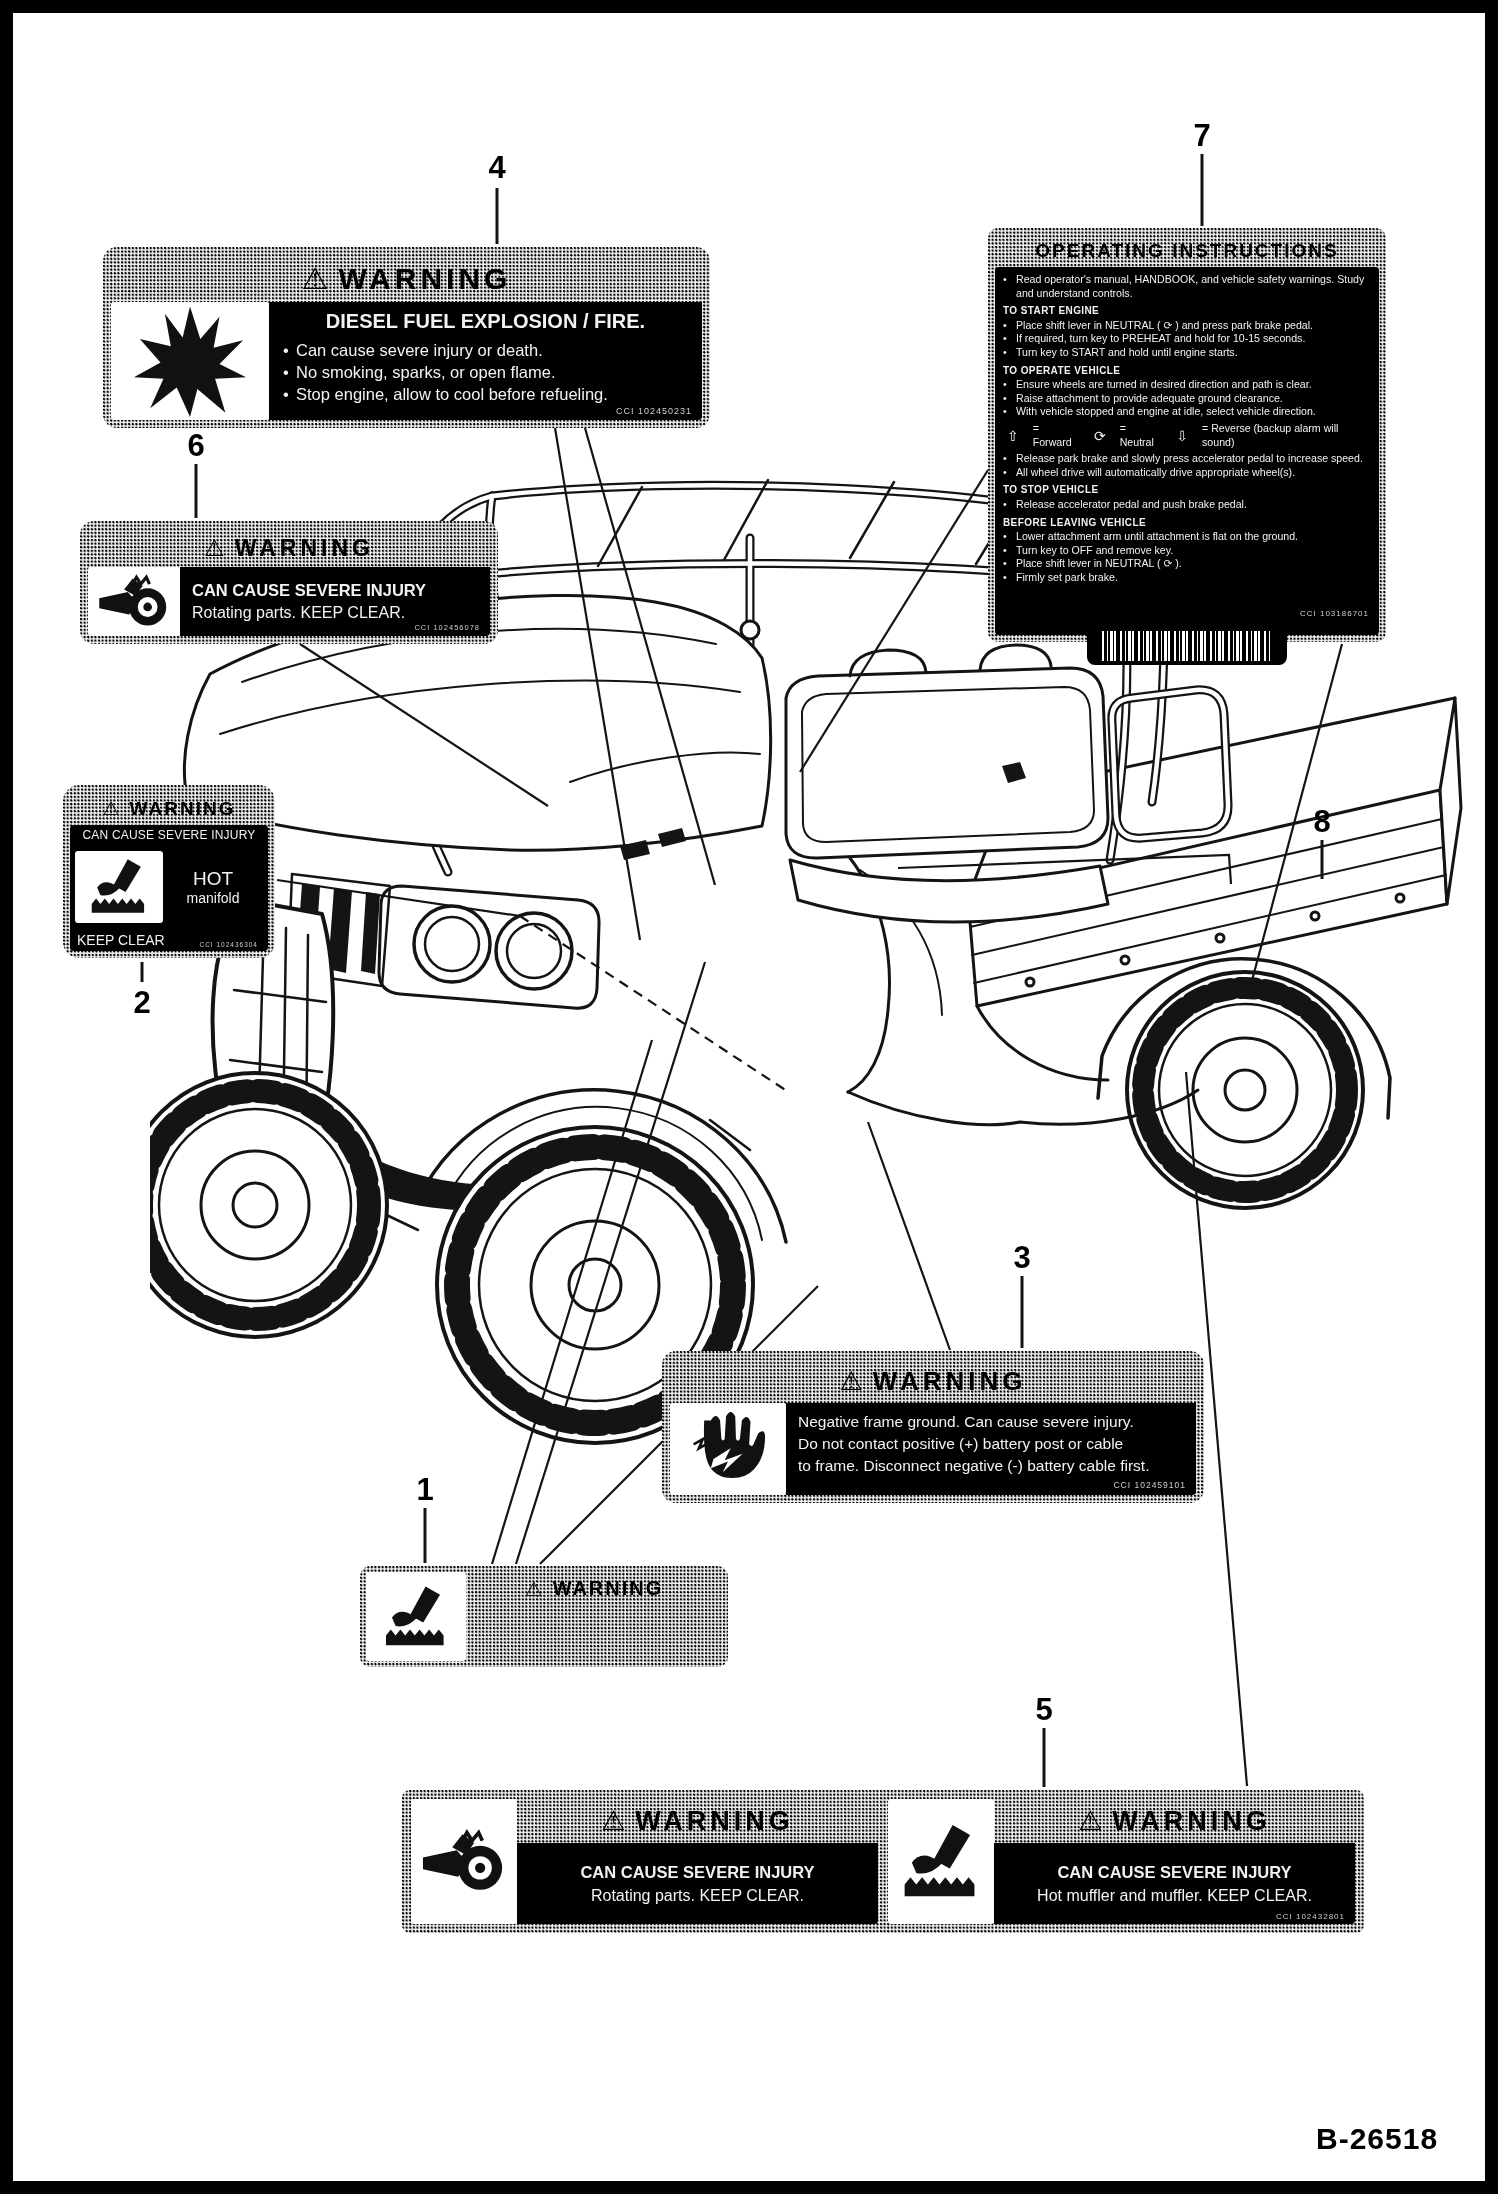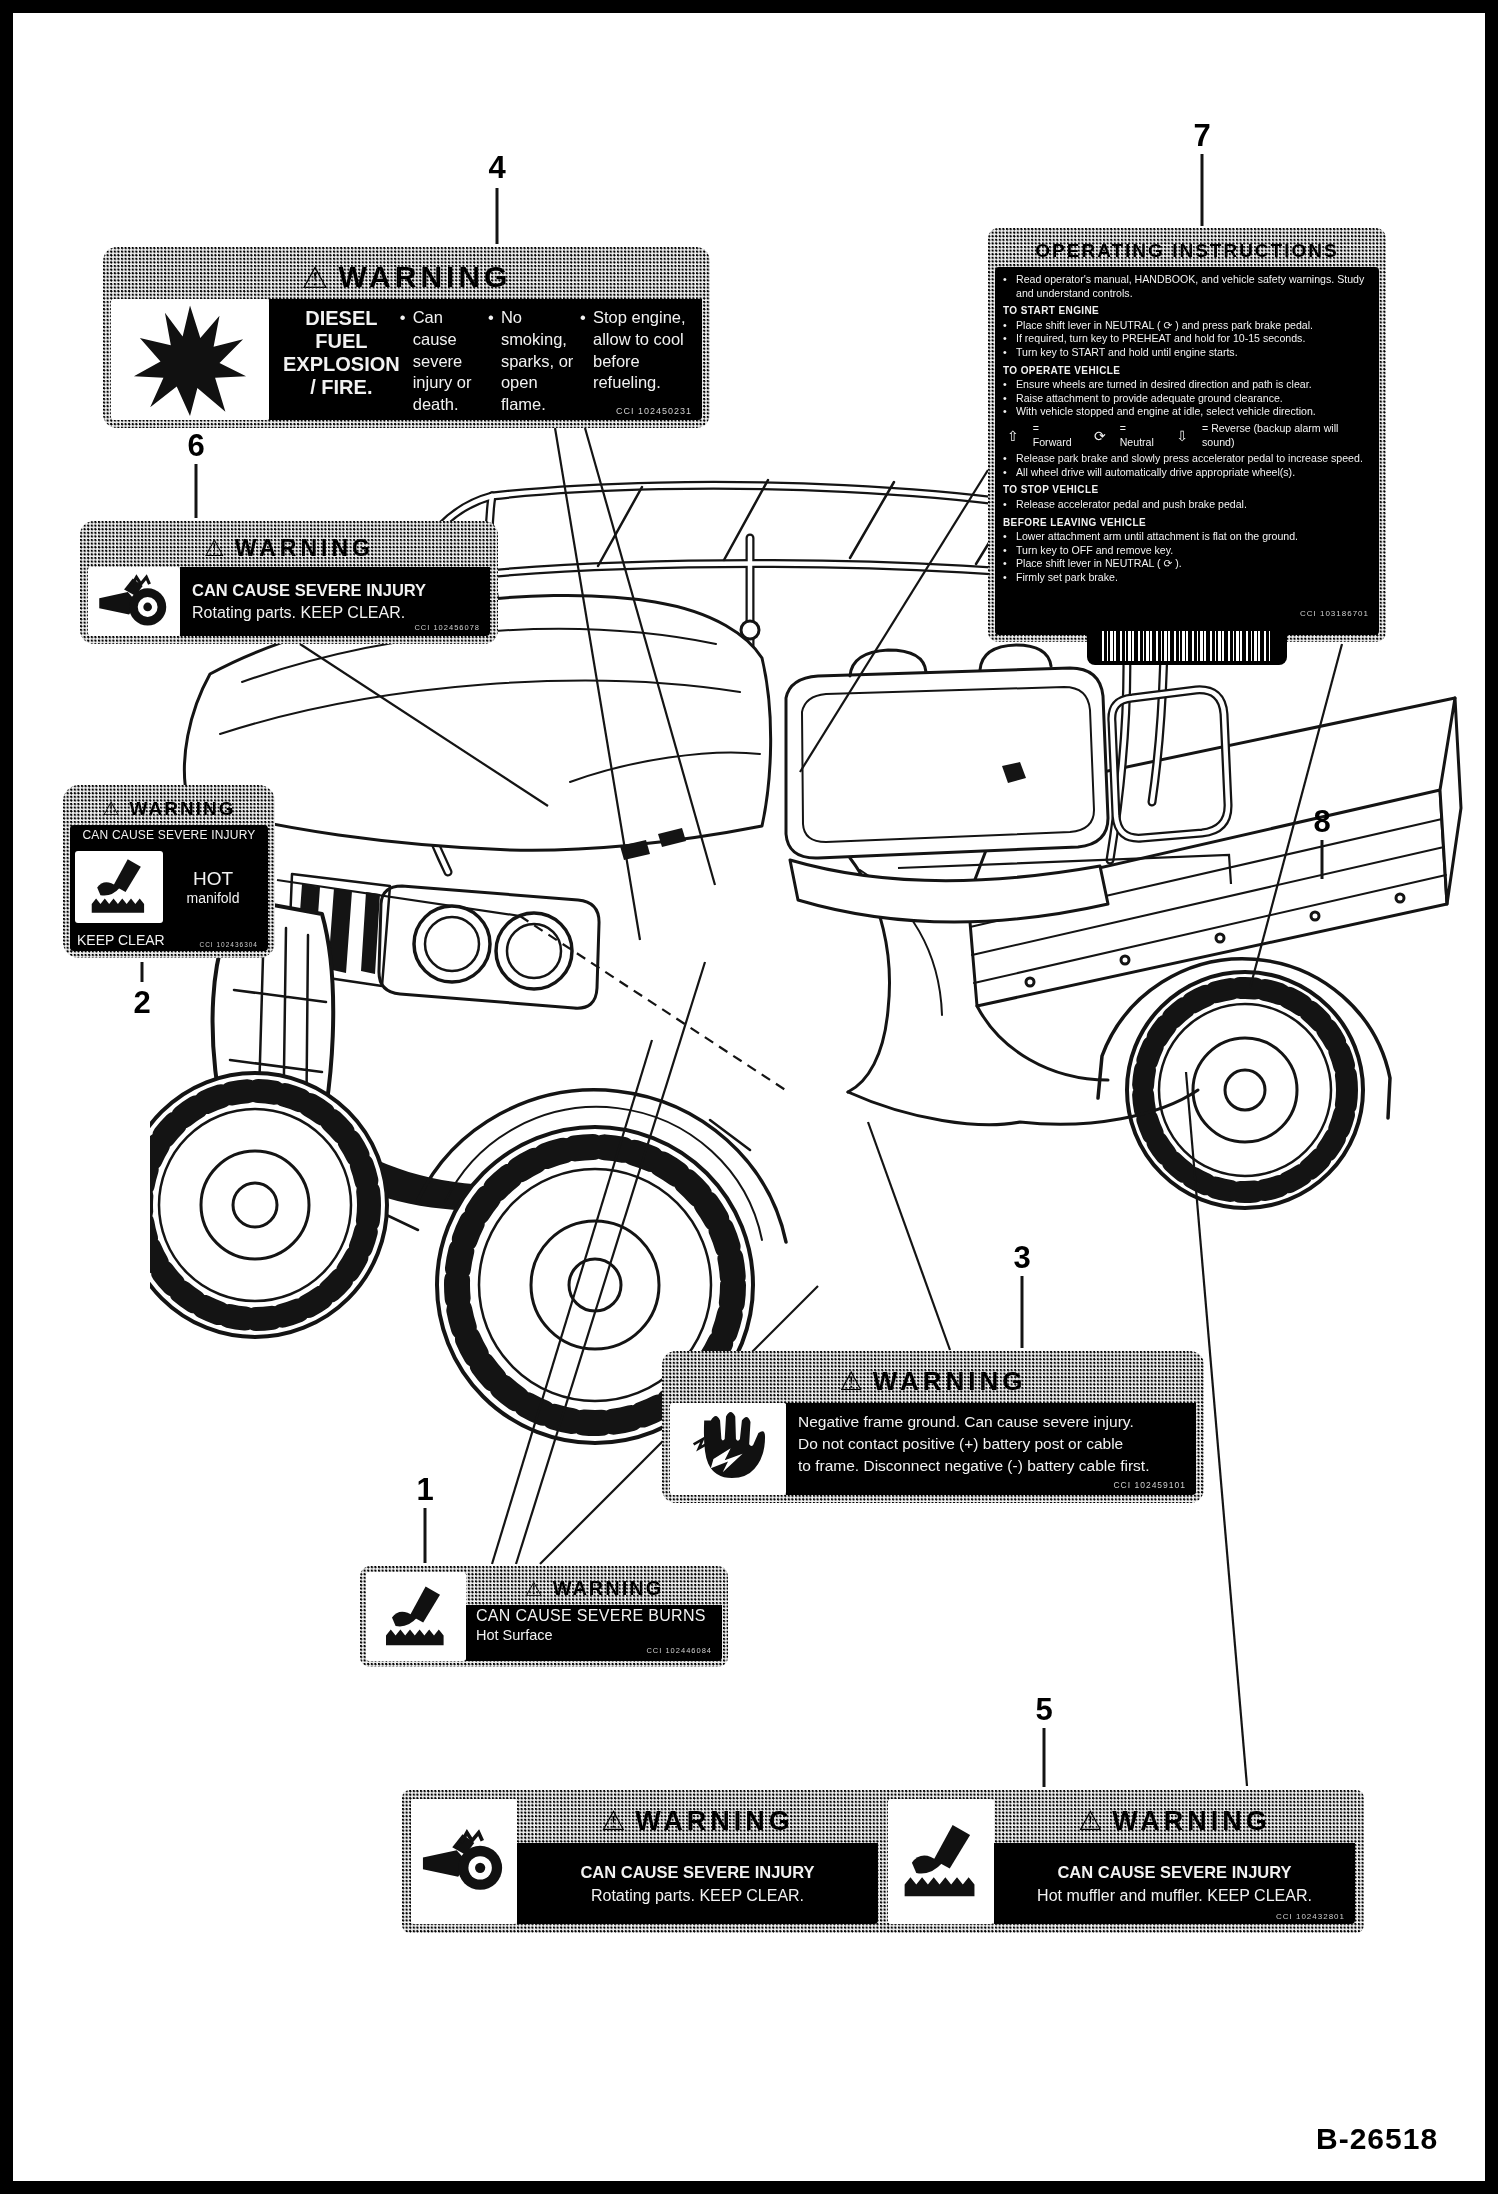--- a/index.html
+++ b/index.html
@@ -25,21 +25,21 @@
   .bullet{position:relative;padding-left:13px;}
   .bullet::before{content:"•";position:absolute;left:0;}
 
   .callout{position:absolute;width:40px;text-align:center;font-size:31px;font-weight:bold;z-index:6;}
 
   
   #d4{left:103px;top:247px;width:607px;height:181px;}
   #d4 .warn-head{height:50px;font-size:30px;}
   #d4 .body-row{display:flex;flex:1;}
   #d4 .icon-panel{width:158px;}
-  #d4 .txt{flex:1;padding:8px 14px 4px;display:flex;flex-direction:row;background:#000;color:#f2f2f2;position:relative;border-radius:0 0 4px 0;}
+  #d4 .txt{flex:1;padding:8px 14px 4px;display:flex;flex-direction:column;background:#000;color:#f2f2f2;position:relative;border-radius:0 0 4px 0;}
   #d4 .title{font-size:20px;font-weight:bold;text-align:center;margin-bottom:7px;}
   #d4 .bullet{font-size:16.5px;line-height:1.32;}
 
   
   #d6{left:80px;top:521px;width:418px;height:123px;}
   #d6 .warn-head{height:38px;font-size:23px;}
   #d6 .body-row{display:flex;flex:1;}
   #d6 .icon-panel{width:92px;}
   #d6 .txt{flex:1;background:#000;color:#f2f2f2;position:relative;display:flex;flex-direction:column;justify-content:center;padding:2px 12px;border-radius:0 0 4px 0;}
   #d6 .l1{font-size:16.5px;font-weight:bold;}
@@ -411,25 +411,20 @@
           <path fill="#111" d="M76,4 L100,18 L72,64 L50,52 Z"></path>
           <path fill="#111" d="M20,56 Q30,42 46,48 L62,56 Q46,74 26,70 Z"></path>
           <path fill="#111" d="M10,86 L18,76 L26,86 L34,76 L42,86 L50,76 L58,86 L66,76 L74,86 L82,76 L90,86 L98,76 L106,86 L106,102 L10,102 Z"></path>
         </svg>
       </div>
       <div class="right">
         <div class="warn-head">
           <span class="tri">⚠</span>
           <span>WARNING</span>
         </div>
-        <div class="body-blk">
-          <div class="l1">CAN CAUSE SEVERE BURNS</div>
-          <div class="l2">Hot Surface</div>
-          <div class="code">CCI 102446084</div>
-        </div>
       </div>
     </div>
   </div>
 
   <div class="decal ht" id="d5">
     <div class="half">
       <div class="icon-panel">
         <svg width="88" height="74" viewBox="0 0 120 100">
           <path fill="#111" d="M4,44 L50,34 L66,52 L52,70 L4,60 Z"></path>
           <path fill="#111" d="M44,30 L58,12 L74,24 L62,40 Z"></path>

